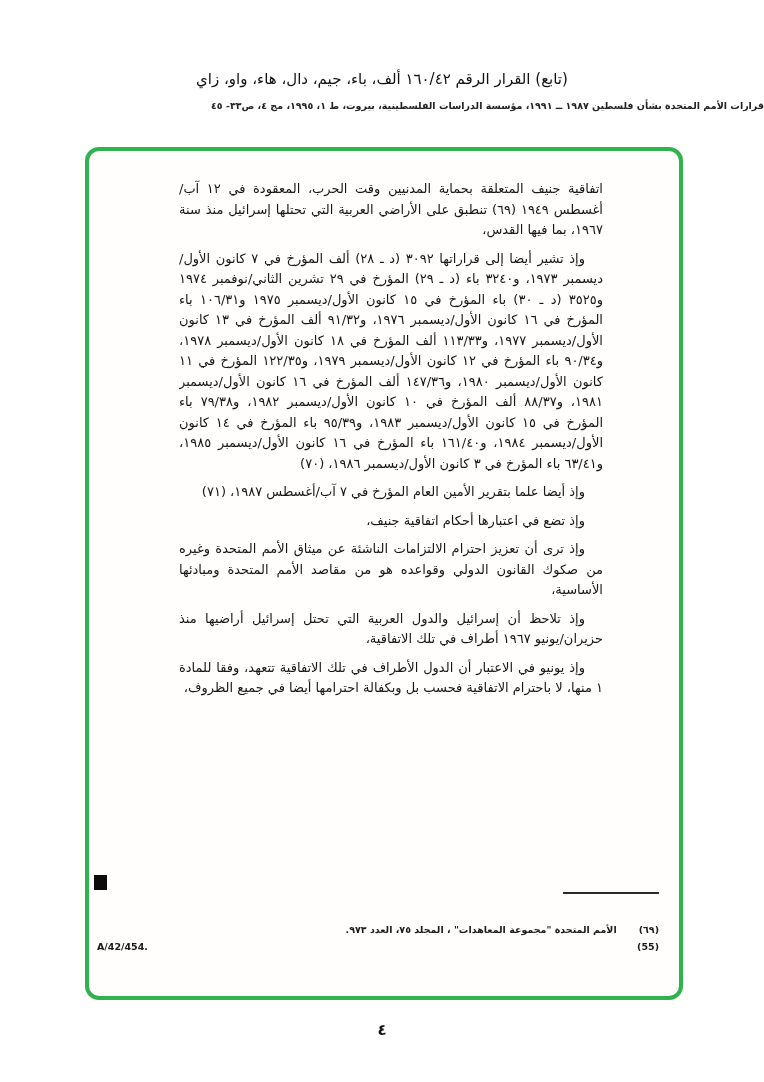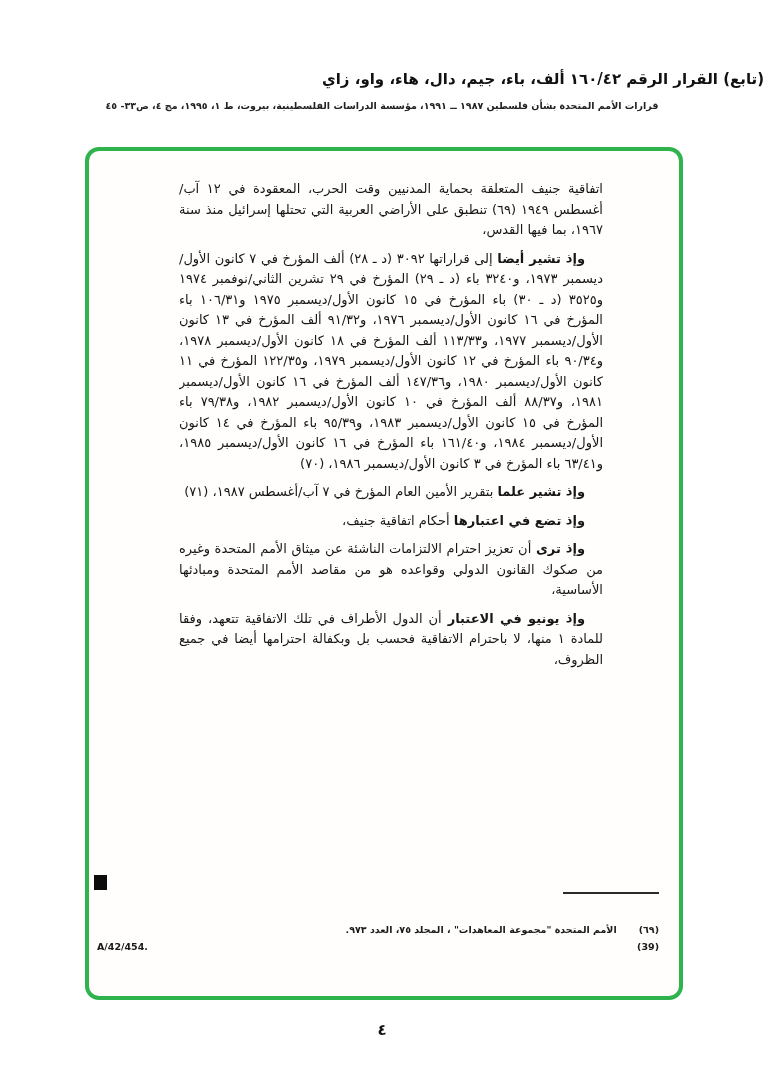--- a/index.html
+++ b/index.html
@@ -15,32 +15,31 @@
     margin: 0 auto;
     background: #ffffff;
     overflow: hidden;
     color: #111;
   }
   .header-title {
     position: absolute;
     top: 70px;
     left: 0;
     right: 0;
-    text-align: right;
+    text-align: center;
     direction: rtl;
     font-size: 15px;
-    font-weight: bold;
+    font-weight: normal;
     letter-spacing: 0.2px;
   }
   .header-source {
     position: absolute;
     top: 100px;
     left: 0;
     right: 0;
-    text-align: center;
     direction: rtl;
     font-size: 9.5px;
     font-weight: bold;
     color: #222;
   }
   .green-box {
     position: absolute;
     left: 85px;
     top: 147px;
     width: 598px;
@@ -58,21 +57,21 @@
     bottom: 118px;
     overflow: hidden;
     direction: rtl;
     text-align: justify;
     font-size: 13px;
     line-height: 20.5px;
     color: #161616;
   }
   .para { margin: 0 0 8px 0; }
   .para.indent { text-indent: 18px; }
-  .lead { font-weight: bold; }
+  .lead { font-weight: normal; }
   .black-mark {
     position: absolute;
     left: 5px;
     bottom: 106px;
     width: 13px;
     height: 15px;
     background: #0c0c0c;
   }
   .fn-sep {
     position: absolute;
@@ -124,46 +123,50 @@
     <div class="body-text">
       <p class="para">
         <span class="lead"></span>
         <span>اتفاقية جنيف المتعلقة بحماية المدنيين وقت الحرب، المعقودة في ١٢ آب/أغسطس ١٩٤٩ (٦٩) تنطبق على الأراضي العربية التي تحتلها إسرائيل منذ سنة ١٩٦٧، بما فيها القدس،</span>
       </p>
       <p class="para indent">
         <span class="lead">وإذ تشير أيضا</span>
         <span>إلى قراراتها ٣٠٩٢ (د ـ ٢٨) ألف المؤرخ في ٧ كانون الأول/ديسمبر ١٩٧٣، و٣٢٤٠ باء (د ـ ٢٩) المؤرخ في ٢٩ تشرين الثاني/نوفمبر ١٩٧٤ و٣٥٢٥ (د ـ ٣٠) باء المؤرخ في ١٥ كانون الأول/ديسمبر ١٩٧٥ و١٠٦/٣١ باء المؤرخ في ١٦ كانون الأول/ديسمبر ١٩٧٦، و٩١/٣٢ ألف المؤرخ في ١٣ كانون الأول/ديسمبر ١٩٧٧، و١١٣/٣٣ ألف المؤرخ في ١٨ كانون الأول/ديسمبر ١٩٧٨، و٩٠/٣٤ باء المؤرخ في ١٢ كانون الأول/ديسمبر ١٩٧٩، و١٢٢/٣٥ المؤرخ في ١١ كانون الأول/ديسمبر ١٩٨٠، و١٤٧/٣٦ ألف المؤرخ في ١٦ كانون الأول/ديسمبر ١٩٨١، و٨٨/٣٧ ألف المؤرخ في ١٠ كانون الأول/ديسمبر ١٩٨٢، و٧٩/٣٨ باء المؤرخ في ١٥ كانون الأول/ديسمبر ١٩٨٣، و٩٥/٣٩ باء المؤرخ في ١٤ كانون الأول/ديسمبر ١٩٨٤، و١٦١/٤٠ باء المؤرخ في ١٦ كانون الأول/ديسمبر ١٩٨٥، و٦٣/٤١ باء المؤرخ في ٣ كانون الأول/ديسمبر ١٩٨٦، (٧٠)</span>
       </p>
       <p class="para indent">
-        <span class="lead">وإذ تشير علما</span>
+        <span class="lead">وإذ أيضا علما</span>
         <span>بتقرير الأمين العام المؤرخ في ٧ آب/أغسطس ١٩٨٧، (٧١)</span>
       </p>
       <p class="para indent">
         <span class="lead">وإذ تضع في اعتبارها</span>
         <span>أحكام اتفاقية جنيف،</span>
       </p>
       <p class="para indent">
         <span class="lead">وإذ ترى</span>
         <span>أن تعزيز احترام الالتزامات الناشئة عن ميثاق الأمم المتحدة وغيره من صكوك القانون الدولي وقواعده هو من مقاصد الأمم المتحدة ومبادئها الأساسية،</span>
+      </p>
+      <p class="para indent">
+        <span class="lead">وإذ تلاحظ</span>
+        <span>أن إسرائيل والدول العربية التي تحتل إسرائيل أراضيها منذ حزيران/يونيو ١٩٦٧ أطراف في تلك الاتفاقية،</span>
       </p>
       <p class="para indent">
         <span class="lead">وإذ يونيو في الاعتبار</span>
         <span>أن الدول الأطراف في تلك الاتفاقية تتعهد، وفقا للمادة ١ منها، لا باحترام الاتفاقية فحسب بل وبكفالة احترامها أيضا في جميع الظروف،</span>
       </p>
     </div>
 
     <div class="black-mark"></div>
     <div class="fn-sep"></div>
 
     <div class="footnotes">
       <div class="footnote">
         <span class="fn-num">(٦٩)</span><span>الأمم المتحدة "مجموعة المعاهدات" ، المجلد ٧٥، العدد ٩٧٣.</span>
       </div>
       <div class="footnote spread">
-        <span class="fn-num">(39)</span>
+        <span class="fn-num">(55)</span>
           <span class="fn-text-latin">A/42/454.</span>
       </div>
     </div>
 
   </div>
 
   <div class="page-number">٤</div>
 
 </div>
 

